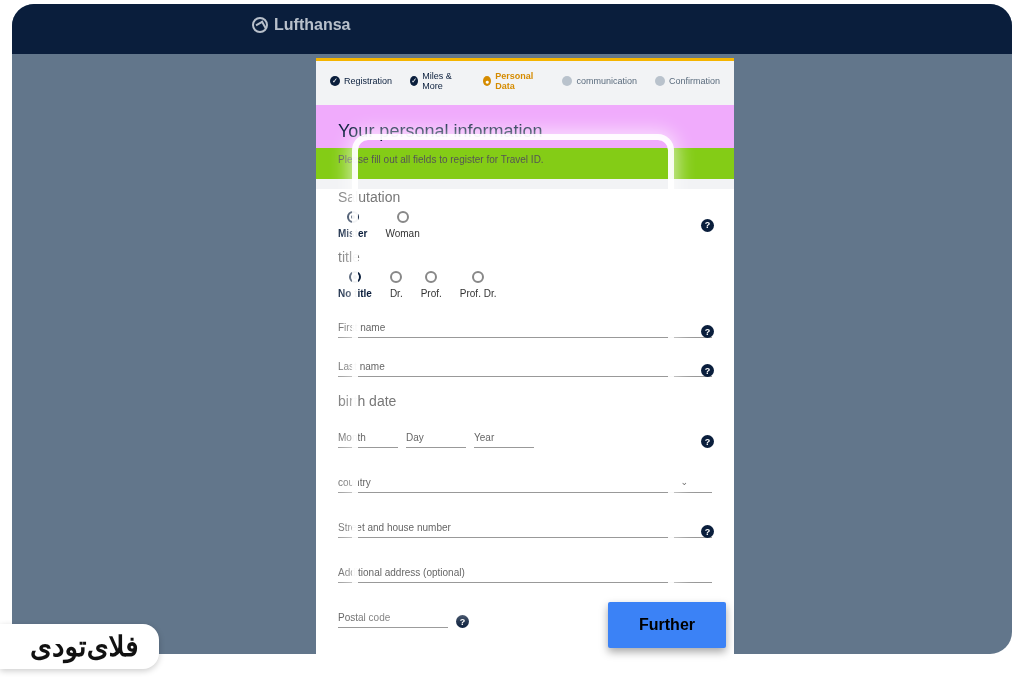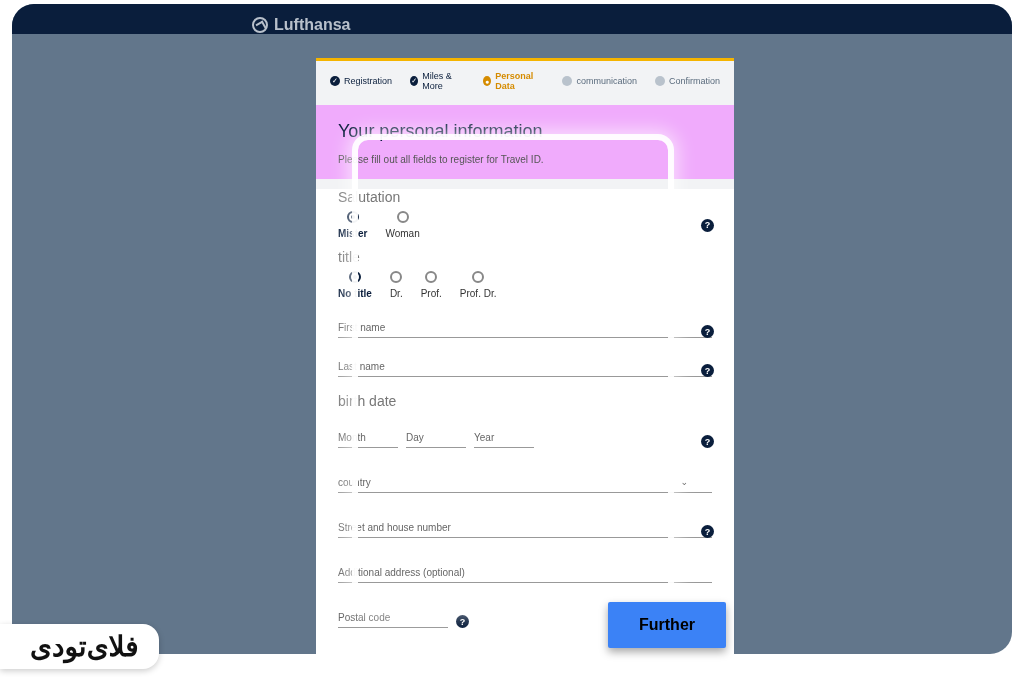--- a/index.html
+++ b/index.html
@@ -1,31 +1,31 @@
 <!DOCTYPE html>
 <html><head>
 <meta charset="utf-8">
 <style>
   * { margin: 0; padding: 0; box-sizing: border-box; }
   body { font-family: Arial, Helvetica, sans-serif; background: #fff; width: 1024px; height: 689px; position: relative; overflow: hidden; }
   .outer-card { position: absolute; top: 4px; left: 12px; right: 12px; height: 650px; background: #62768b; border-radius: 22px; overflow: hidden; }
-  .topbar { position: absolute; top: 0; left: 0; right: 0; height: 30px; background: #0a1e3c; }
+  .topbar { position: absolute; top: 0; left: 0; right: 0; height: 50px; background: #0a1e3c; }
   .brand { position: absolute; top: 12px; left: 240px; display: flex; align-items: center; gap: 6px; color: #d7dde4; font-weight: 600; font-size: 16px; opacity: 0.85; }
   .brand-circle { width: 16px; height: 16px; border: 2px solid #d7dde4; border-radius: 50%; display: inline-block; position: relative; }
   .brand-circle::after { content: ""; position: absolute; left: 3px; top: 3px; width: 6px; height: 6px; border-top: 2px solid #d7dde4; border-right: 2px solid #d7dde4; transform: rotate(-30deg); }
   .form-panel { position: absolute; top: 54px; left: 304px; width: 418px; background: #f2f3f5; border-top: 3px solid #f5b400; }
   .steps { display: flex; gap: 18px; padding: 10px 14px 8px; font-size: 9px; color: #5a6b7d; }
   .step { display: flex; align-items: center; gap: 4px; }
   .step.done { color: #0a1e3c; }
   .step.active { color: #d58b00; font-weight: 600; }
   .step-dot { width: 10px; height: 10px; border-radius: 50%; background: #b9c2cc; display: inline-flex; align-items:center; justify-content:center; font-size:7px; color:#fff; }
   .step.done .step-dot { background: #0a1e3c; }
   .step.active .step-dot { background: #d58b00; }
   .heading { padding: 16px 22px 6px; color: #0a1e3c; font-size: 18px; font-weight: 400; background: #f0abfc; margin: 6px 0 0; }
-  .subhead { padding: 6px 22px 14px; font-size: 10px; color: #555; background: #f0abfc; }
+  .subhead { padding: 6px 22px 14px; font-size: 10px; color: #555; background: #84cc16; }
   .form-area { background: #fff; padding: 0 22px 60px; }
   .group-label { font-size: 14px; color: #777; margin-top: 10px; }
   .radio-row { display: flex; align-items: center; gap: 18px; margin: 6px 0 8px; font-size: 10px; color: #333; position: relative; }
   .radio { display: flex; align-items: center; gap: 5px; flex-direction: column; }
   .radio-circle { width: 12px; height: 12px; border: 2px solid #888; border-radius: 50%; display:inline-block; position:relative; }
   .radio.selected .radio-circle { border-color: #0a1e3c; }
   .radio.selected .radio-circle::after { content:""; position:absolute; top:2px; left:2px; width:4px; height:4px; background:#0a1e3c; border-radius:50%; }
   .radio.selected { color:#0a1e3c; font-weight:600; }
   .help-icon { position:absolute; right: -2px; width:13px; height:13px; border-radius:50%; background:#0a1e3c; color:#fff; font-size:9px; display:flex; align-items:center; justify-content:center; font-weight:bold; }
   .field-row { display:flex; align-items:flex-end; gap: 8px; margin: 18px 0 4px; position:relative; }

